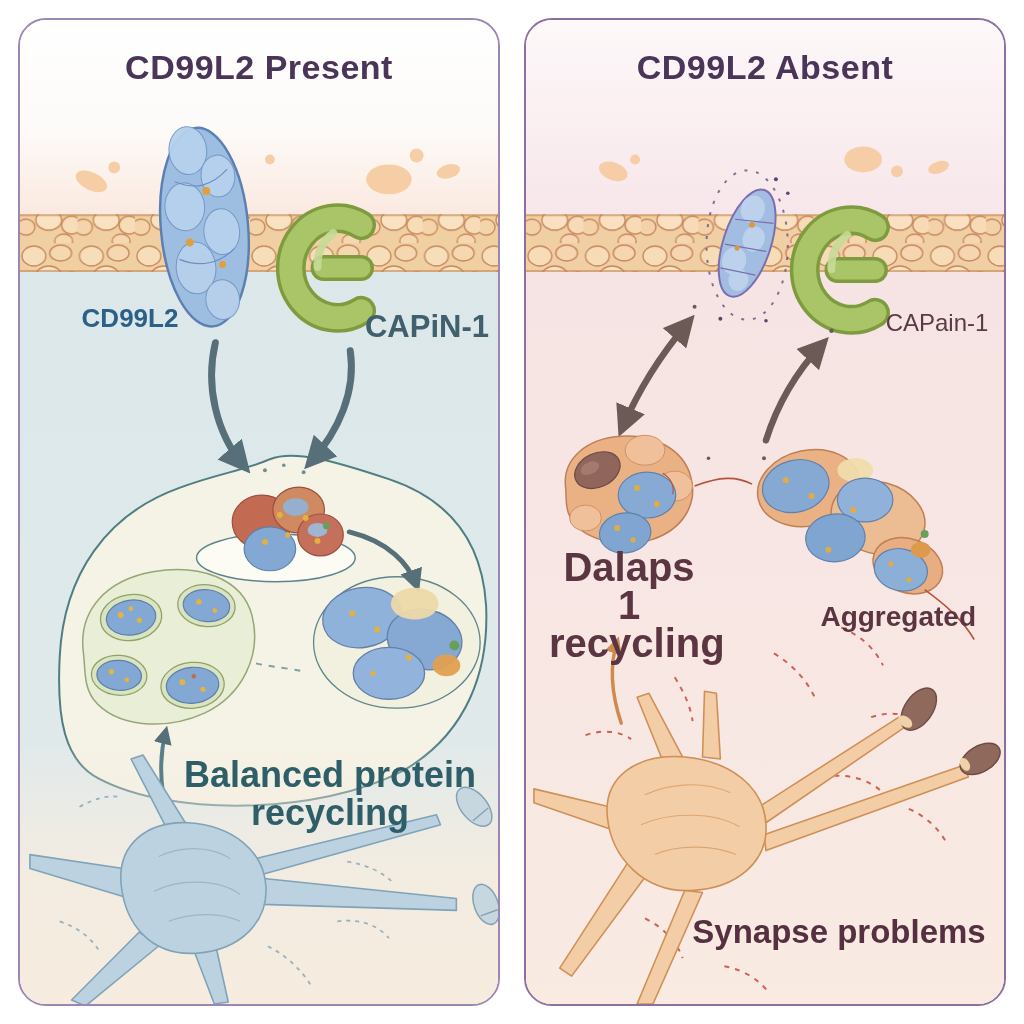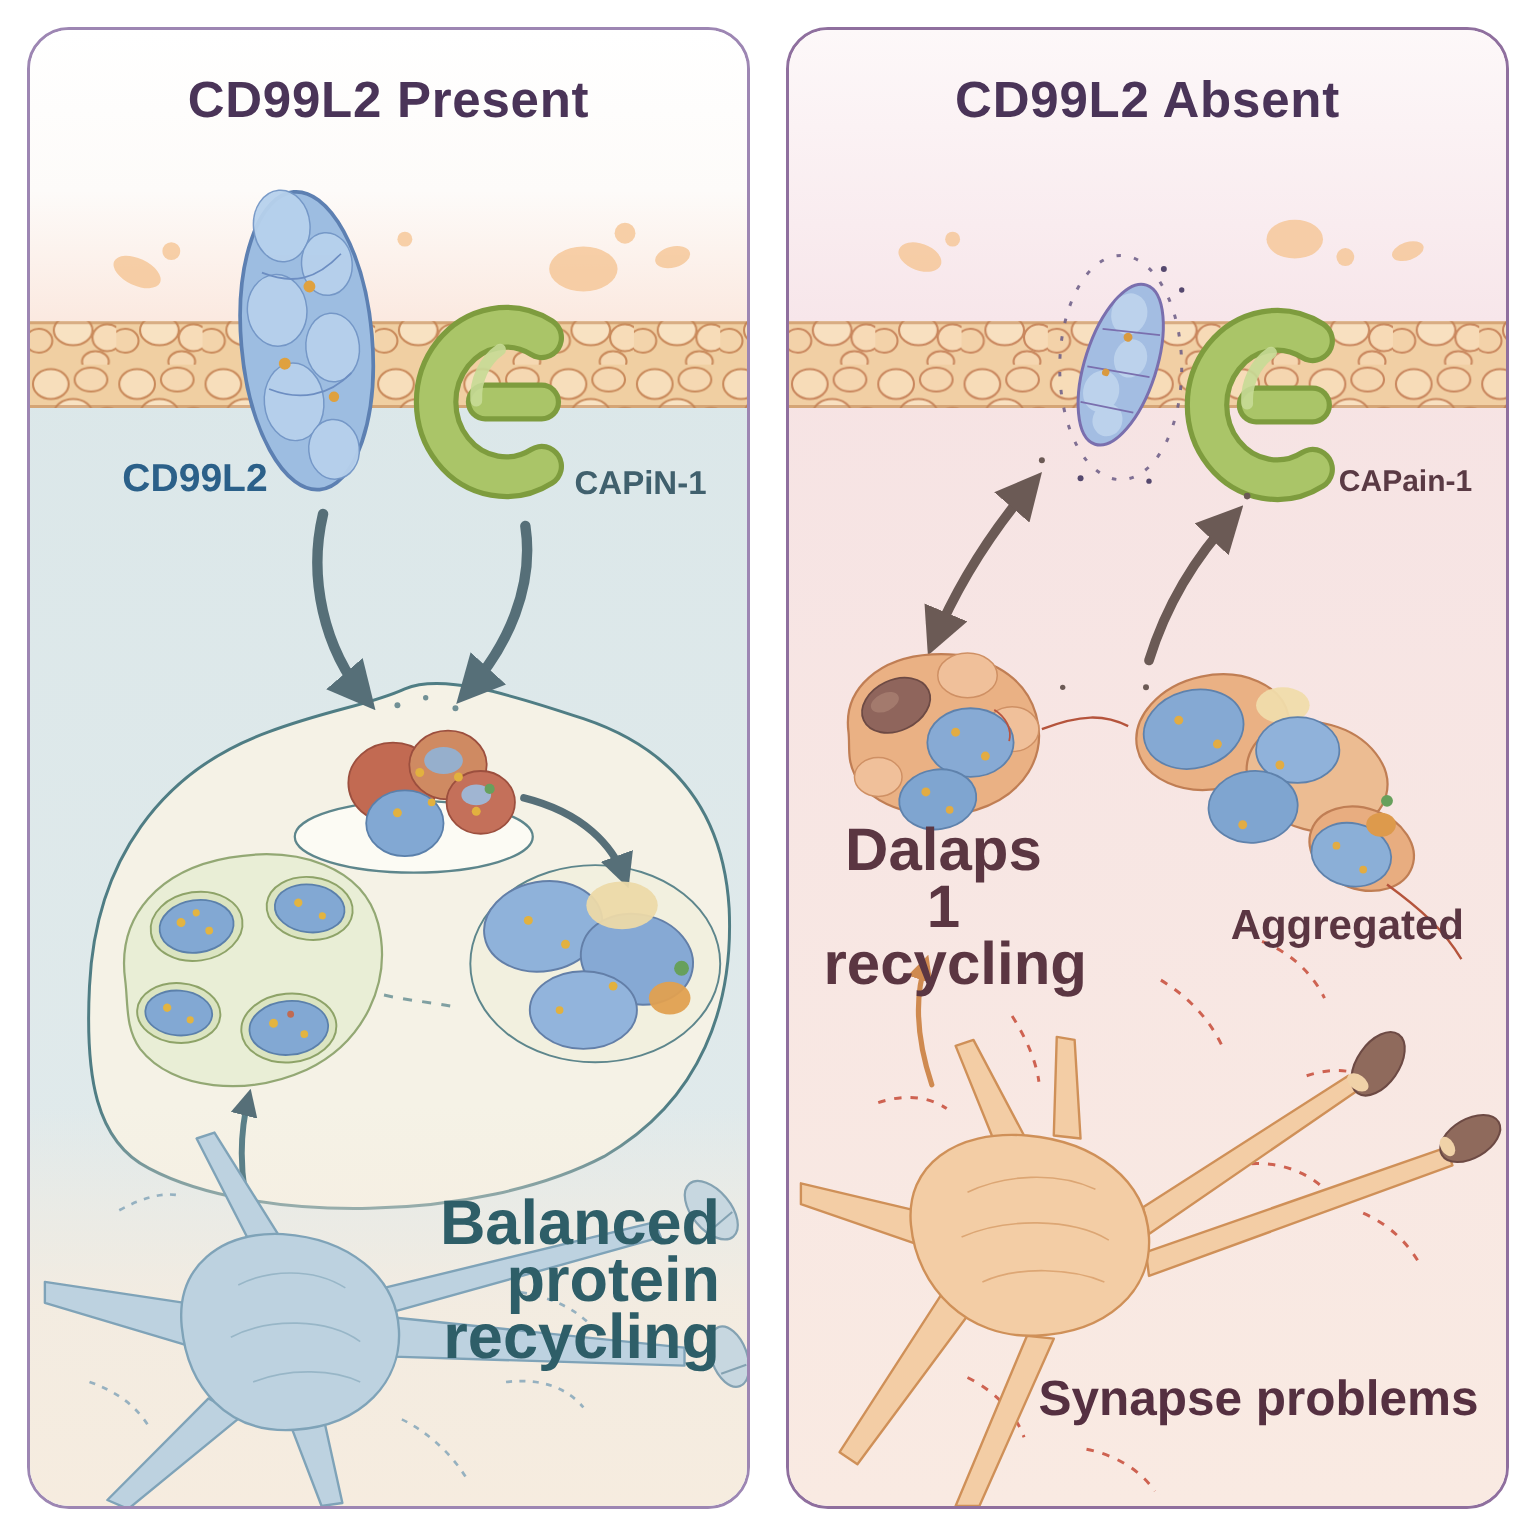--- a/index.html
+++ b/index.html
@@ -5,23 +5,23 @@
   html,body{margin:0;padding:0;background:#ffffff;}
   body{width:1024px;height:1024px;font-family:"Liberation Sans",sans-serif;-webkit-font-smoothing:antialiased;}
   .canvas{position:relative;width:1024px;height:1024px;background:#ffffff;overflow:hidden;}
   .panel{position:absolute;top:18px;width:482px;height:988px;border:2.5px solid #8f74a0;border-radius:28px;overflow:hidden;background:#ffffff;box-sizing:border-box;}
   .panel-left{left:18px;border-color:#9d86b3;}
   .panel-right{left:524px;border-color:#8f6f9e;}
   svg.art{position:absolute;left:0;top:0;width:100%;height:100%;display:block;}
   .panel-title{position:absolute;top:28px;left:0;width:100%;margin:0;text-align:center;font-size:34px;font-weight:700;letter-spacing:.5px;color:#4a3458;z-index:3;}
   .lbl{position:absolute;z-index:3;line-height:1.12;}
   .lbl-cd99l2{left:20px;top:284px;width:180px;text-align:center;font-size:26px;font-weight:600;color:#2b6089;}
-  .lbl-capin1{left:333px;top:290px;width:148px;text-align:center;font-size:22px;font-weight:600;color:#40606d;}
-  .lbl-balanced{left:160px;top:736px;width:300px;text-align:right;font-size:42px;font-weight:600;color:#2e5e68;line-height:38px;margin-top:40px;}
-  .lbl-capain1{left:336px;top:290px;width:150px;text-align:center;font-size:20px;font-weight:700;color:#5a3a44;}
+  .lbl-capin1{left:333px;top:290px;width:148px;text-align:center;font-size:31px;font-weight:600;color:#40606d;}
+  .lbl-balanced{left:160px;top:736px;width:300px;text-align:center;font-size:36px;font-weight:600;color:#2e5e68;line-height:38px;}
+  .lbl-capain1{left:336px;top:290px;width:150px;text-align:center;font-size:24px;font-weight:400;color:#5a3a44;}
   .lbl-dalaps{left:23px;top:528px;width:160px;text-align:center;font-size:40px;font-weight:600;color:#5b3642;line-height:38px;}
   .lbl-aggregated{left:245px;top:578px;width:205px;text-align:right;font-size:28px;font-weight:600;color:#5b3642;line-height:38px;}
   .lbl-synapse{left:123px;top:894px;width:380px;text-align:center;font-size:33px;font-weight:600;color:#553041;}
 </style>
 </head>
 <body>
 
 <div class="canvas">
 
   <section class="panel panel-left">

